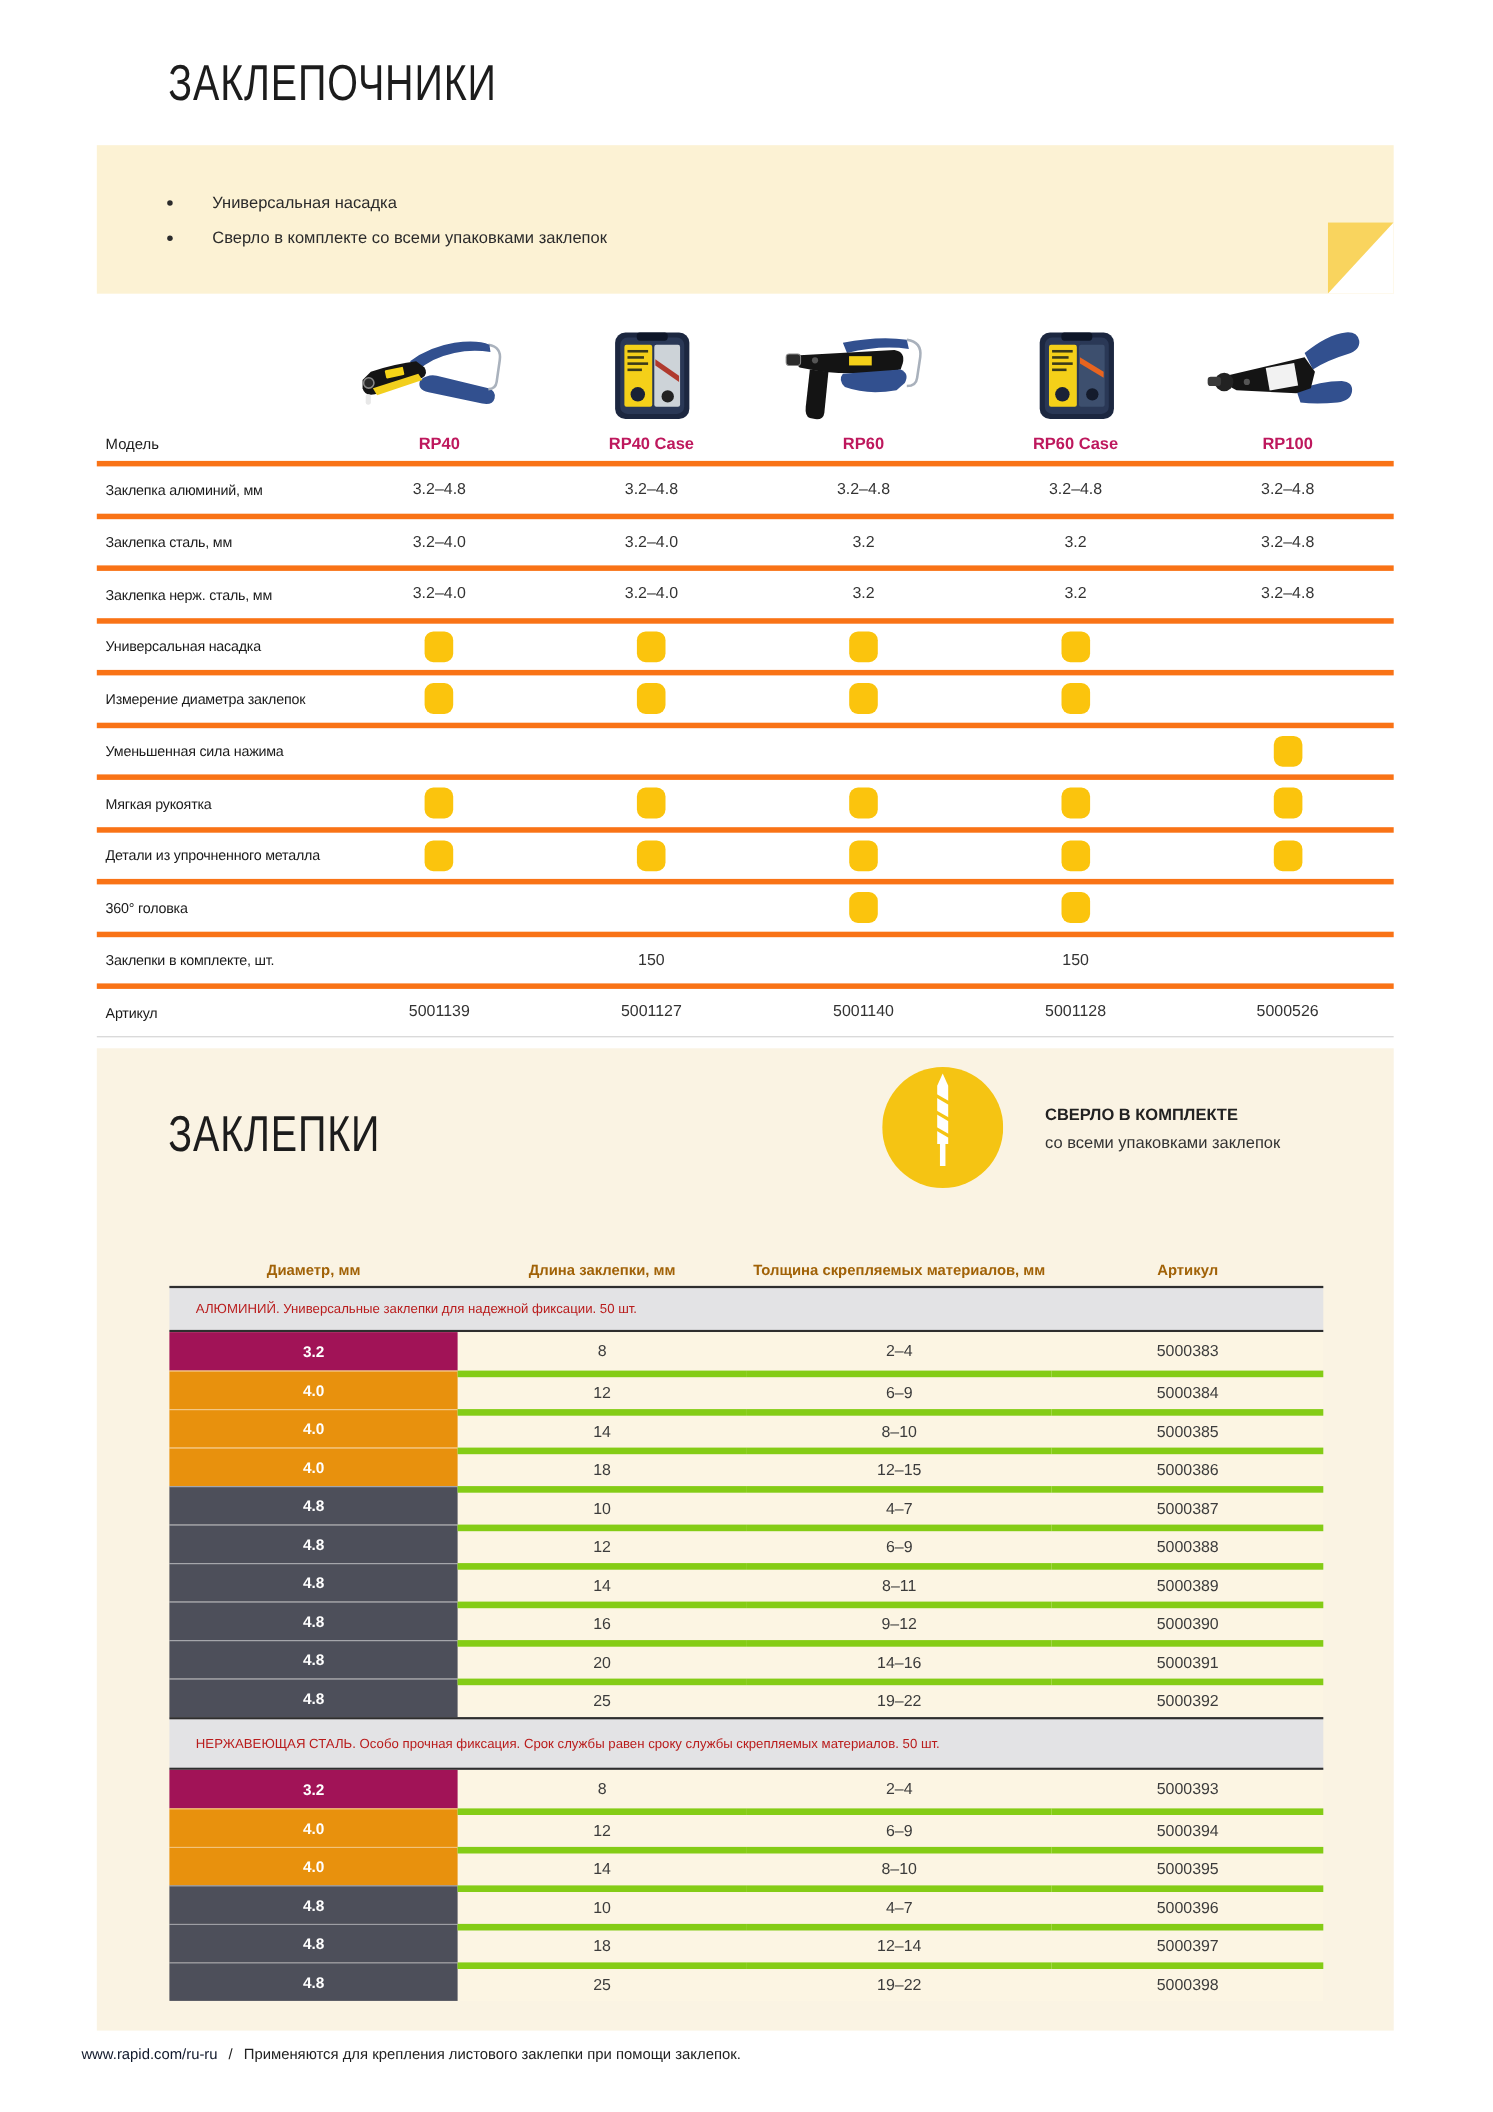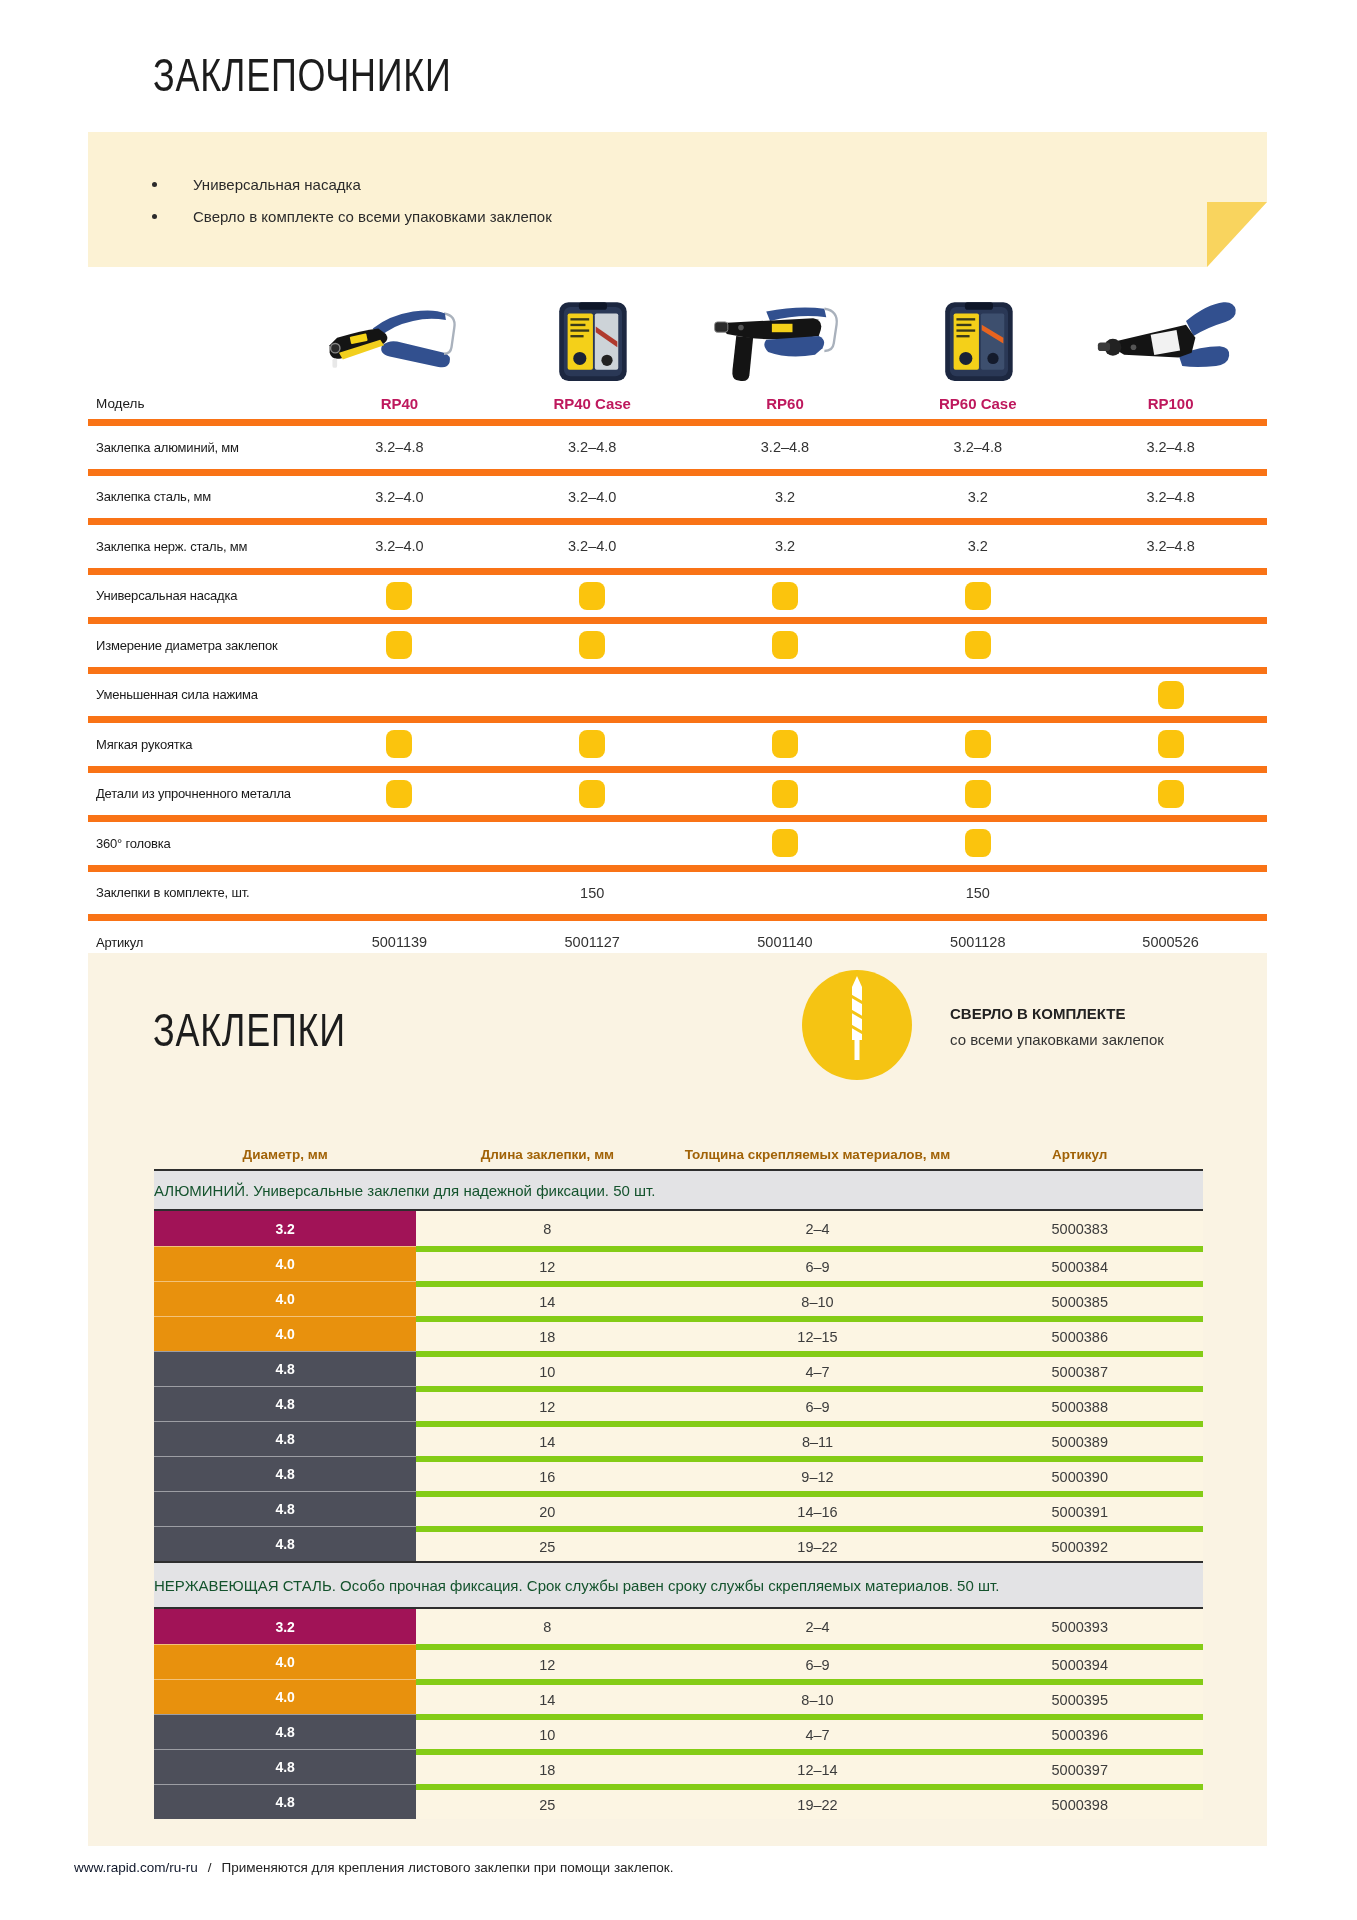--- a/index.html
+++ b/index.html
@@ -26,39 +26,39 @@
             display:grid;grid-template-columns:215px repeat(5,1fr);}
   .product-slot{display:flex;align-items:flex-end;justify-content:center;}
   .product-slot svg{display:block;}
 
   
   #riveters-table{position:absolute;left:88px;top:388px;width:1179px;}
   .t1-model-row{display:grid;grid-template-columns:215px repeat(5,1fr);height:31px;align-items:center;}
   .t1-model-label{font-size:13.5px;color:#1a1a1a;padding-left:8px;}
   .t1-model{font-size:15px;font-weight:bold;text-align:center;color:#be185d;}
   .t1-row{display:grid;grid-template-columns:215px repeat(5,1fr);height:42.5px;
-          align-items:center;border-top:7px solid #f97316;}
+          align-items:center;border-top:5px solid #f97316;}
   #riveters-spec-rows{border-bottom:1px solid #d2d2d2;}
   .t1-label{font-size:13px;color:#1a1a1a;padding-left:8px;letter-spacing:-0.2px;}
   .t1-cell{font-size:14.5px;color:#333;text-align:center;}
   .check-square{width:26px;height:28px;border-radius:8px;background:#FBC40D;margin:0 auto;}
 
   
   #section2{position:absolute;left:88px;top:953px;width:1179px;height:893px;background:#FAF3E3;}
   #title2{left:65px;top:50px;position:absolute;}
   #drill-badge{position:absolute;left:714px;top:17px;width:110px;height:110px;}
   #badge-text{position:absolute;left:862px;top:48px;line-height:26px;}
   #badge-title{font-size:15px;font-weight:bold;color:#222;}
   #badge-sub{font-size:15px;color:#333;}
 
   #rivets-table{position:absolute;left:66px;top:186px;width:1049px;}
   .t2-headers{display:grid;grid-template-columns:25% 25% 26.5% 23.5%;height:30px;align-items:center;}
   .t2-header{font-size:13.5px;font-weight:bold;text-align:center;color:#a16207;}
   .t2-section{background:#E3E3E5;border-top:2px solid #2e2e2e;border-bottom:2px solid #2e2e2e;
-              display:flex;align-items:center;font-size:15px;color:#14532d;box-sizing:border-box;}
+              display:flex;align-items:center;font-size:12px;color:#b91c1c;padding-left:24px;box-sizing:border-box;}
   .t2-section.s0{height:42px;} .t2-section.s1{height:48px;}
   .t2-row{display:grid;grid-template-columns:25% 25% 26.5% 23.5%;height:35px;background:#FCF5E3;}
   .t2-row + .t2-row .t2-cell{border-top:6px solid #84cc16;}
   .t2-row + .t2-row .t2-dia{border-top:1px solid rgba(255,255,255,0.45);}
   .t2-cell{font-size:14.5px;color:#3c3c3c;display:flex;align-items:center;justify-content:center;}
   .t2-dia{font-size:14px;font-weight:bold;color:#fff;display:flex;align-items:center;justify-content:center;}
 
   #footer{position:absolute;left:74px;top:1860px;font-size:13.5px;color:#222;}
   #footer a{color:#0f172a;text-decoration:none;}
   .sep{margin:0 10px;}

